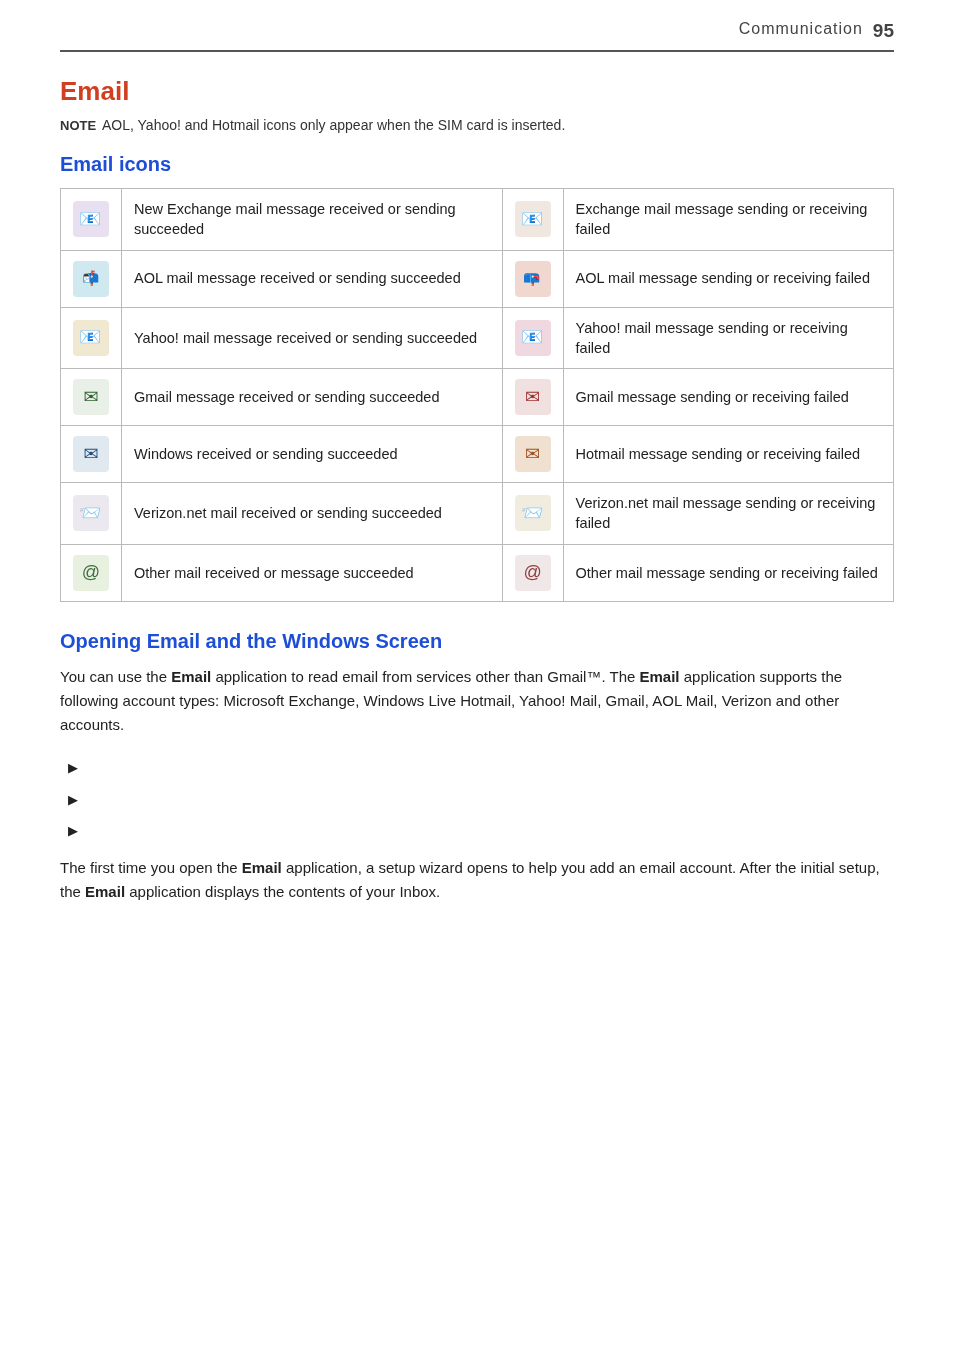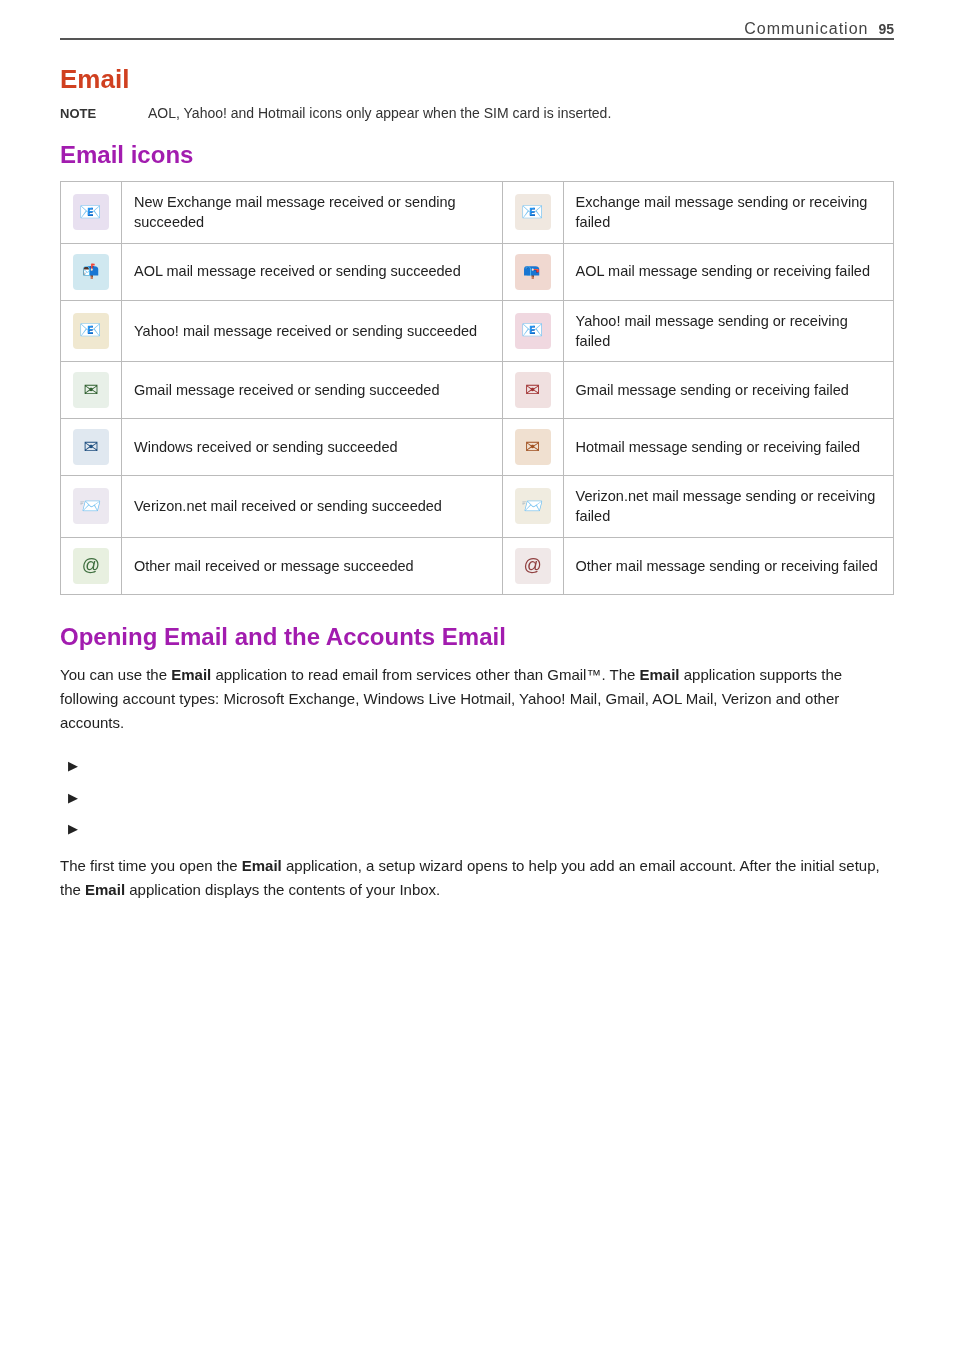--- a/index.html
+++ b/index.html
@@ -14,70 +14,68 @@
     }
 
     .page-container {
       padding: 20px 60px 40px 60px;
     }
 
     
     .page-header {
       display: flex;
       justify-content: flex-end;
-      align-items: center;
+      align-items: flex-start;
       border-bottom: 2px solid #555;
-      padding-bottom: 0;
+      padding-bottom: 8px;
       margin-bottom: 24px;
     }
     .page-header-title {
       font-size: 16px;
       color: #444;
       letter-spacing: 1px;
     }
     .page-header-num {
-      font-size: 14px;
+      font-size: 19px;
       color: #444;
       margin-left: 10px;
       font-weight: bold;
     }
 
     
     .section-title {
       font-size: 26px;
       font-weight: bold;
       color: #d04020;
       margin-bottom: 10px;
     }
 
     
     .note-block {
       display: flex;
       align-items: flex-start;
       margin-bottom: 20px;
-      gap: 14px;
     }
     .note-label {
       font-weight: bold;
       font-size: 13px;
       color: #333;
       min-width: 42px;
       padding-top: 1px;
     }
     .note-text {
       font-size: 14px;
       color: #333;
-      margin-left: 32px;
     }
 
     
     .subsection-title {
-      font-size: 24px;
-      font-weight: bold;
-      color: #a21caf;
+      font-size: 20px;
+      font-weight: bold;
+      color: #1d4ed8;
       margin-bottom: 12px;
     }
 
     
     .icons-table {
       width: 100%;
       border-collapse: collapse;
       margin-bottom: 28px;
       border: 1px solid #bbb;
     }
@@ -258,21 +256,21 @@
       </td>
       <td>Other mail received or message succeeded</td>
       <td class="icon-cell">
         <div class="icon-img icon-other-fail">@</div>
       </td>
       <td>Other mail message sending or receiving failed</td>
     </tr>
       </tbody>
   </table>
 
-  <div class="subsection-title">Opening Email and the Accounts Email</div>
+  <div class="subsection-title">Opening Email and the Windows Screen</div>
 
   <p class="body-text">
     You can use the <b>Email</b> application to read email from services other than Gmail™. The <b>Email</b> application supports the following account types: Microsoft Exchange, Windows Live Hotmail, Yahoo! Mail, Gmail, AOL Mail, Verizon and other accounts.
   </p>
 
 
   <ul class="bullet-list">
     <li>
       <span class="bullet-arrow">▶</span>
     </li>

